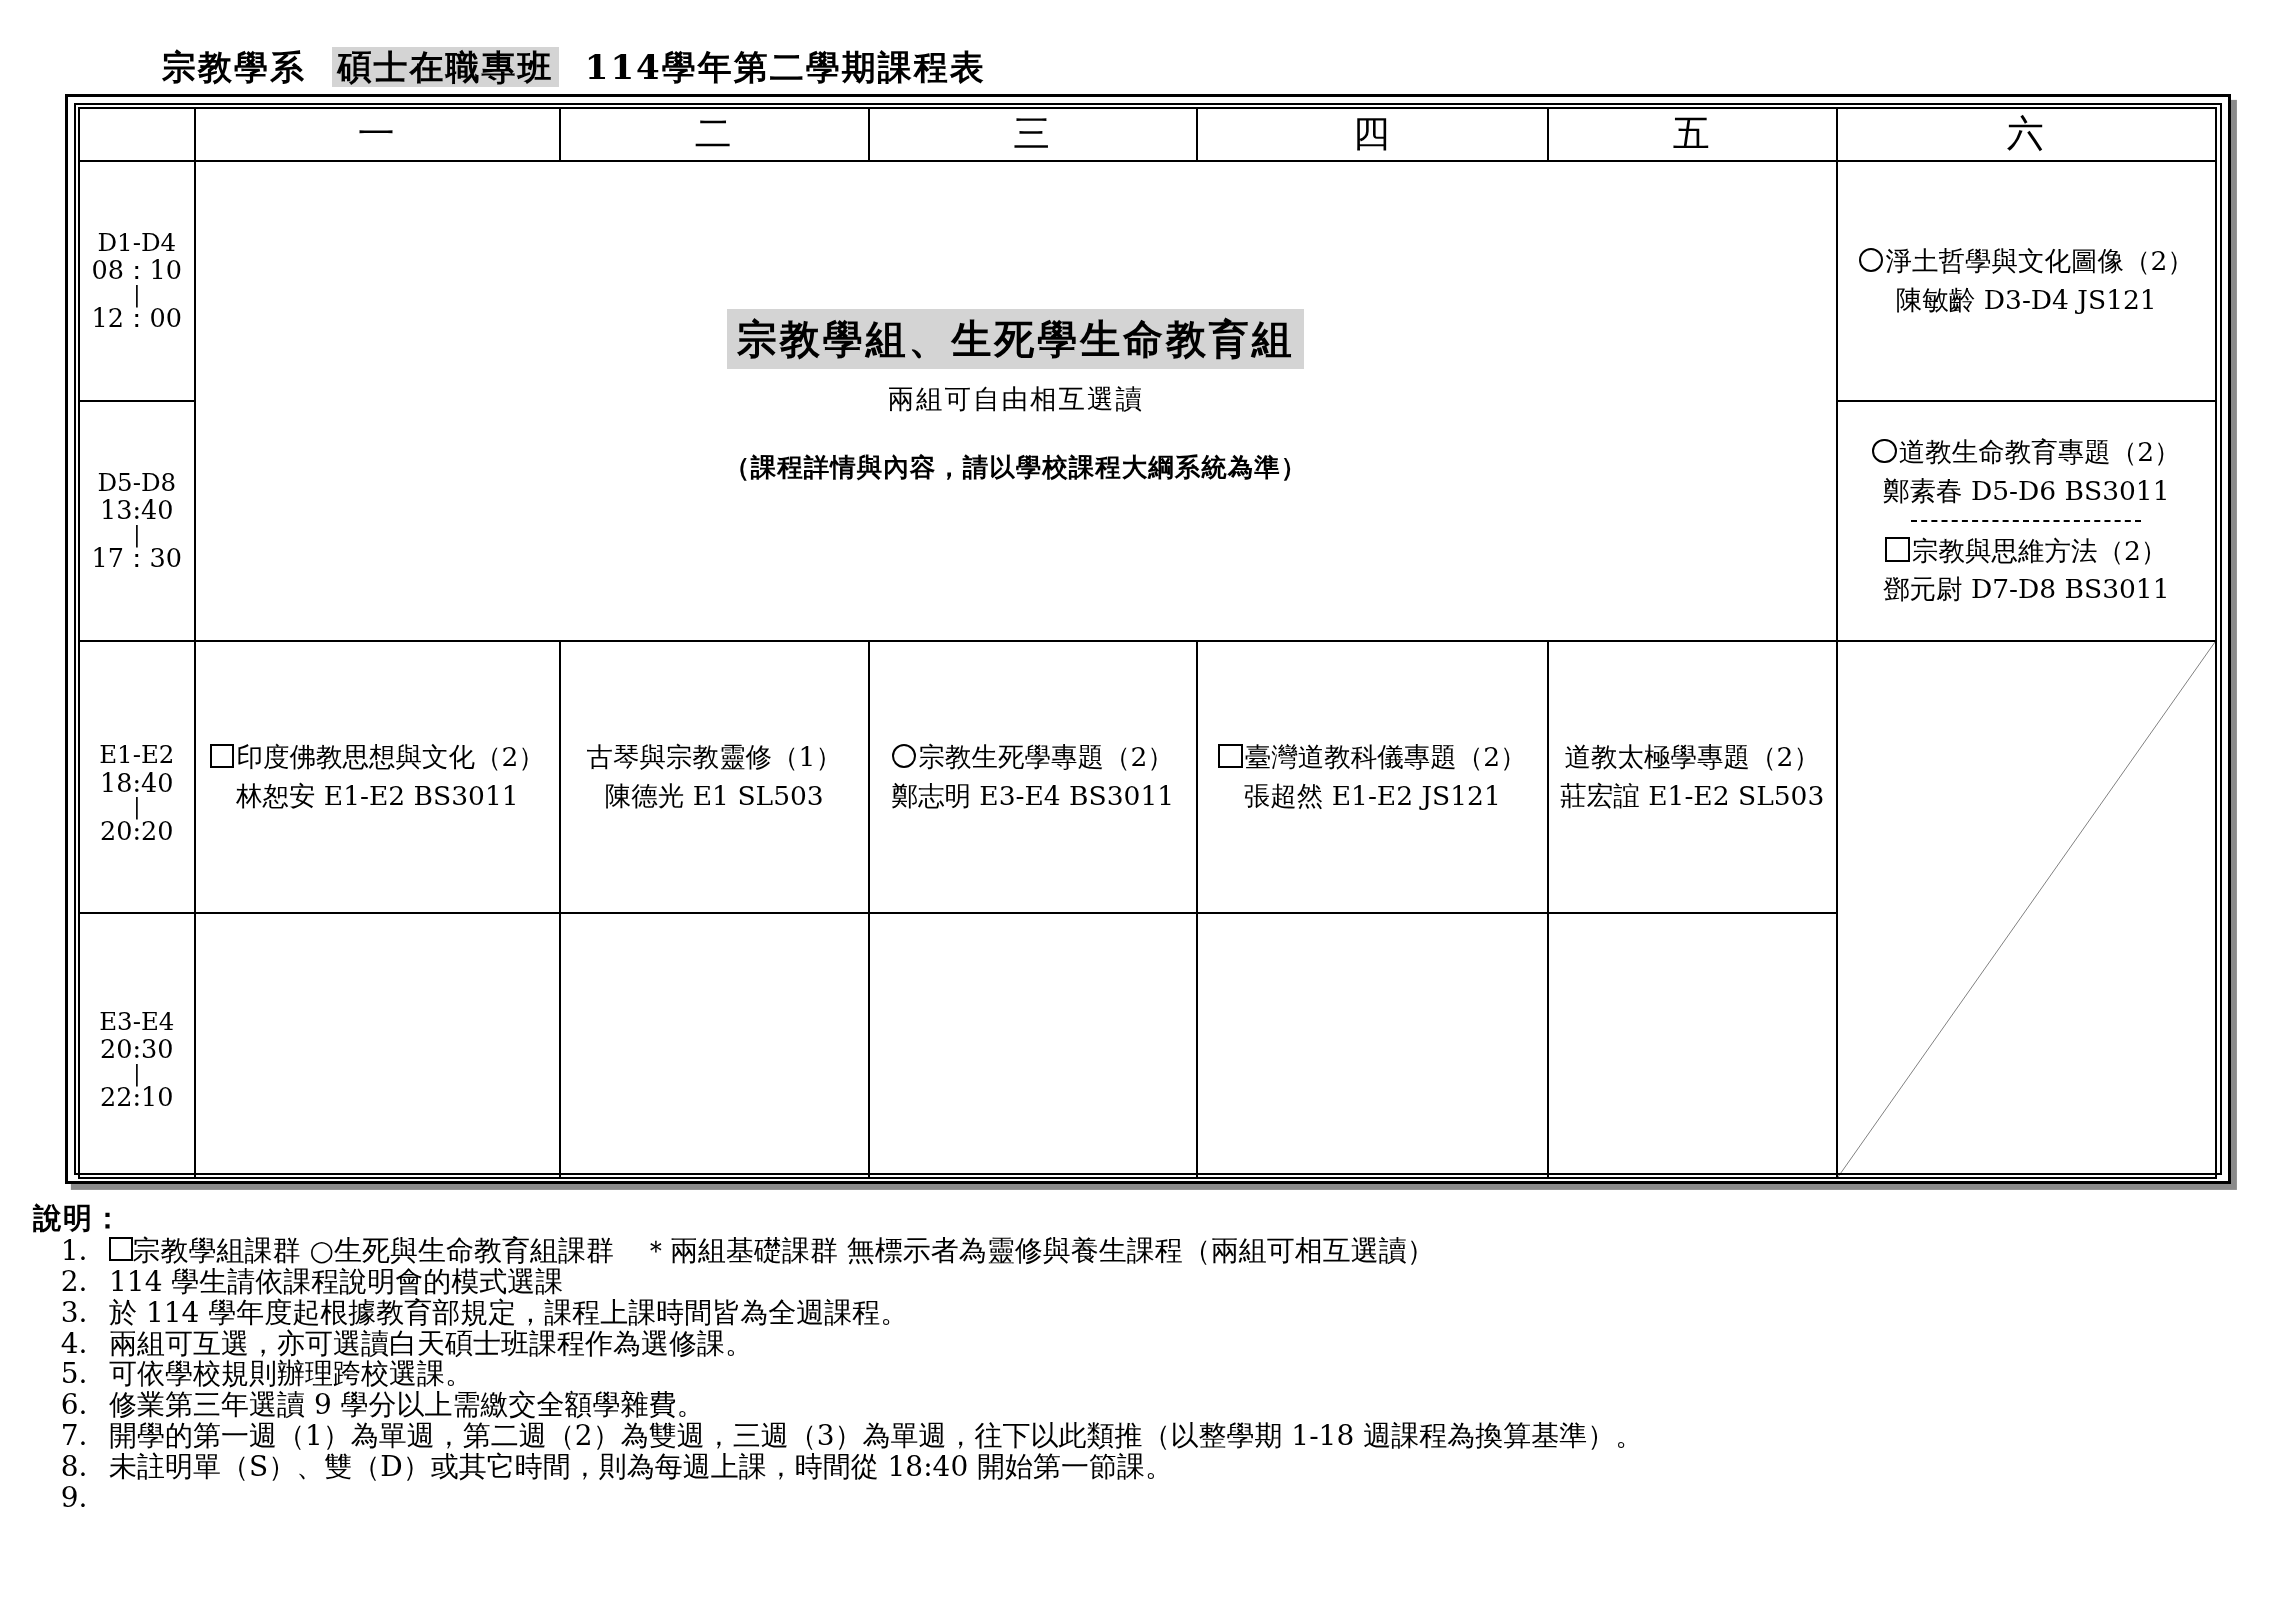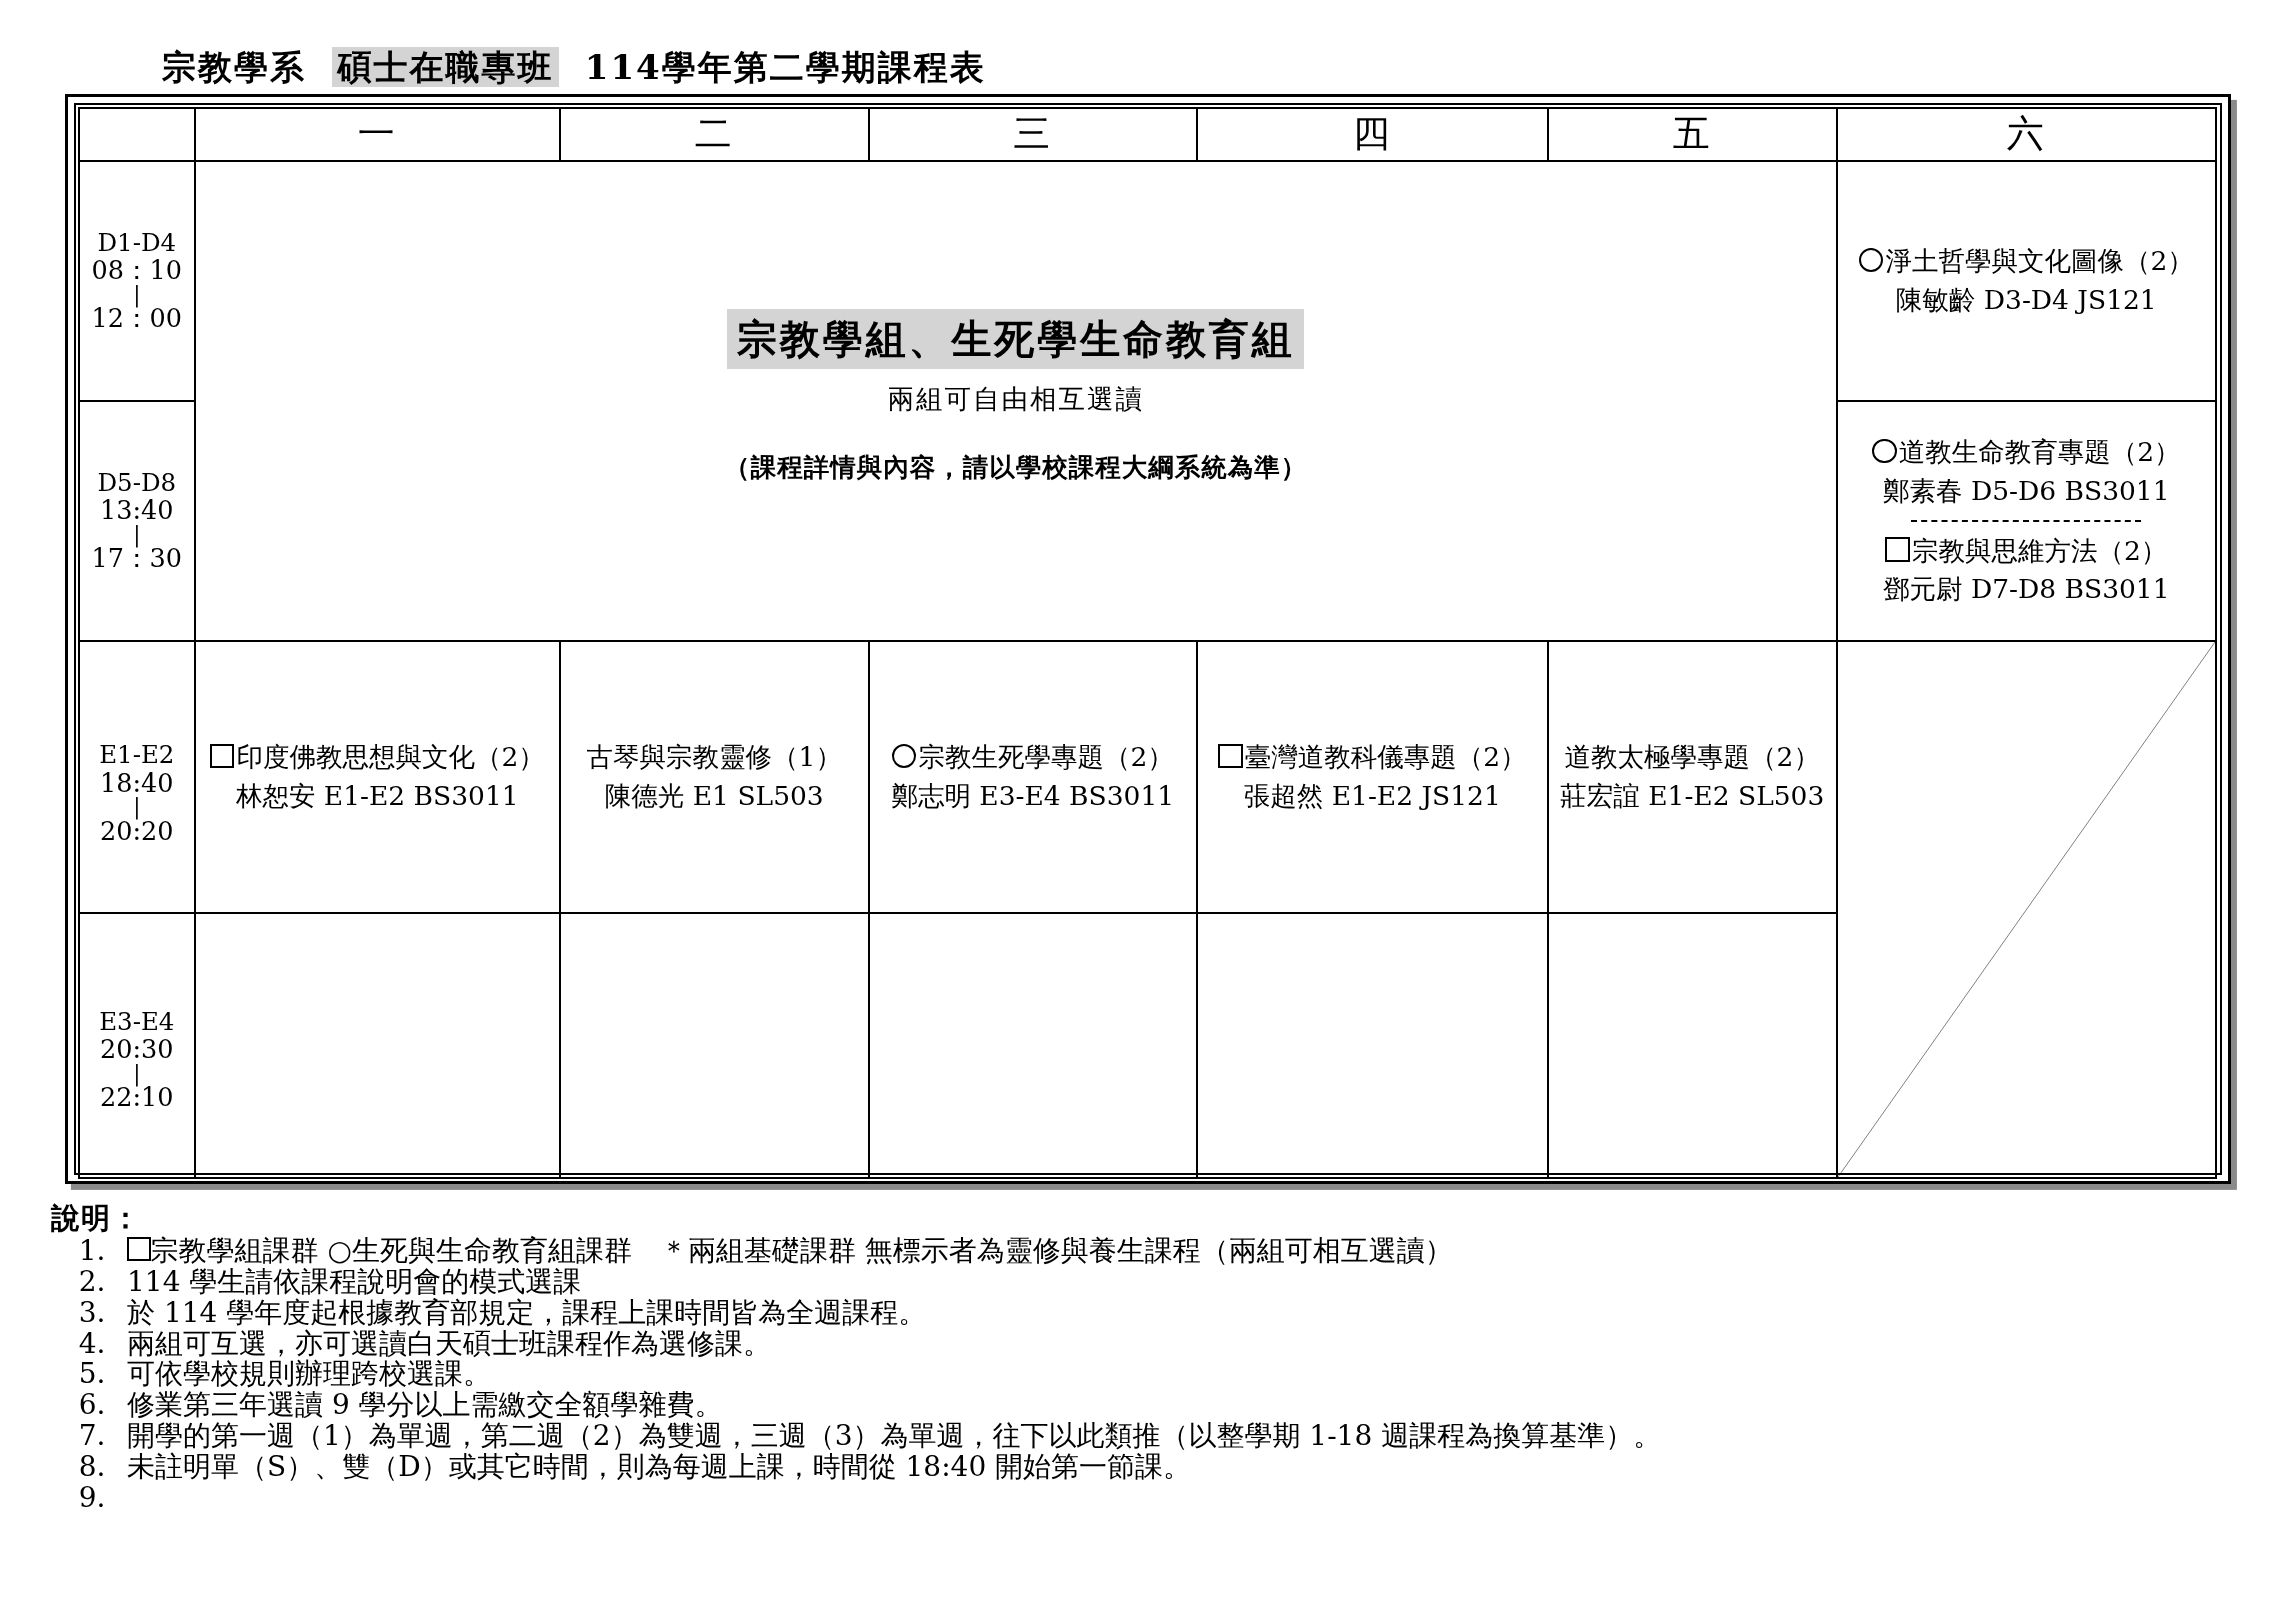--- a/index.html
+++ b/index.html
@@ -106,21 +106,21 @@
   .emptycell{}
   .v-bottom{vertical-align:bottom;padding-bottom:9.8px;}
   .v-top{vertical-align:top;padding-top:7.8px;}
 
   
   .diag{position:relative;}
   .diag svg{position:absolute;left:0;top:0;width:100%;height:100%;}
 
   
   .notes{
-    position:absolute;left:51px;top:1204px;width:2205px;
+    position:absolute;left:33px;top:1204px;width:2205px;
     font-size:28px;line-height:1.0;
   }
   .notes .hdr{font-size:29px;font-weight:bold;letter-spacing:1px;margin-bottom:3.9px;}
   .notes ol{list-style:none;margin:0;padding:0;}
   .notes li{
     display:flex;align-items:flex-start;
     margin:0 0 2.9px 0;
     white-space:nowrap;
   }
   .notes .num{

